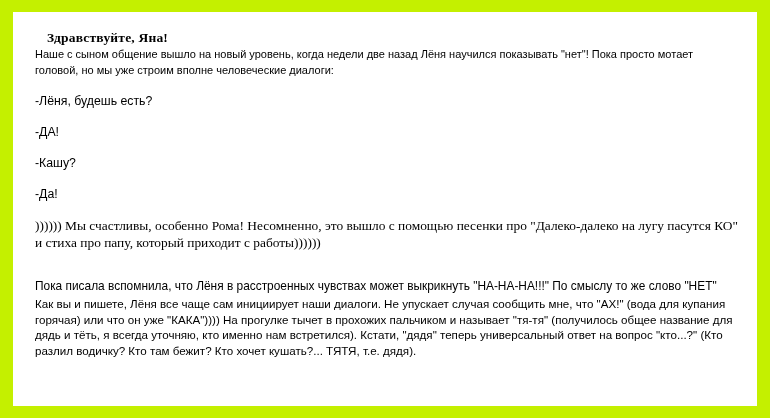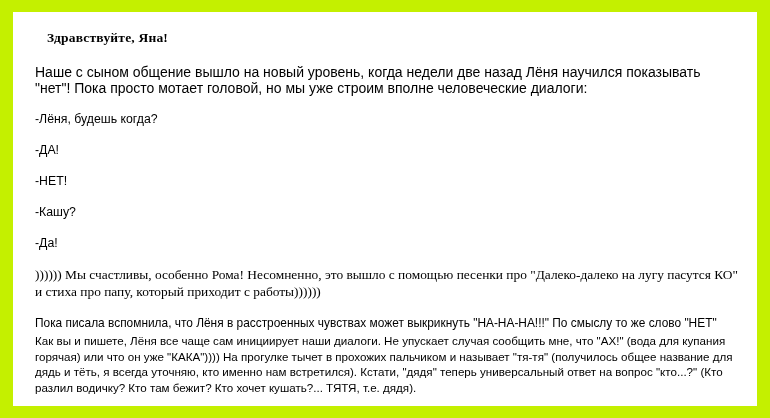--- a/index.html
+++ b/index.html
@@ -35,39 +35,39 @@
     color: #000000;
     margin: 0;
     padding: 0;
   }
   
   .p-greeting {
     font-family: "Liberation Serif", serif;
     font-size: 13.5px;
     font-weight: bold;
     margin-top: 8px;
-    margin-bottom: 18px;
+    margin-bottom: 0;
     padding-left: 12px;
     letter-spacing: 0.2px;
   }
   .p-body {
-    font-size: 14px;
+    font-size: 11px;
     line-height: 16px;
     margin-bottom: 15px;
   }
   .p-dialog {
     font-size: 12.3px;
     line-height: 16px;
     margin-bottom: 15px;
   }
   .p-serif {
     font-family: "Liberation Serif", serif;
     font-size: 13.4px;
     line-height: 17px;
-    margin-bottom: 15px;
+    margin-bottom: 27px;
   }
   .p-small {
     font-size: 11.9px;
     line-height: 16px;
     margin-bottom: 2px;
   }
   .p-last {
     font-size: 11.6px;
     line-height: 15.5px;
     margin-bottom: 0;
@@ -76,23 +76,22 @@
 </head>
 <body>
 
 <div id="page">
   <div id="sheet">
 
     <p class="para p-greeting">Здравствуйте, Яна!</p>
 
     <p class="para p-body">Наше с сыном общение вышло на новый уровень, когда недели две назад Лёня научился показывать "нет"! Пока просто мотает головой, но мы уже строим вполне человеческие диалоги:</p>
 
-    <p class="para p-dialog">-Лёня, будешь когда?</p>
+    <p class="para p-dialog">-Лёня, будешь есть?</p>
     <p class="para p-dialog">-ДА!</p>
-    <p class="para p-dialog">-НЕТ!</p>
     <p class="para p-dialog">-Кашу?</p>
     <p class="para p-dialog">-Да!</p>
 
     <p class="para p-serif">)))))) Мы счастливы, особенно Рома! Несомненно, это вышло с помощью песенки про "Далеко-далеко на лугу пасутся КО" и стиха про папу, который приходит с работы))))))</p>
 
     <p class="para p-small">Пока писала вспомнила, что Лёня в расстроенных чувствах может выкрикнуть "НА-НА-НА!!!" По смыслу то же слово "НЕТ"</p>
 
     <p class="para p-last">Как вы и пишете, Лёня все чаще сам инициирует наши диалоги. Не упускает случая сообщить мне, что "АХ!" (вода для купания горячая) или что он  уже "КАКА")))) На прогулке тычет в прохожих пальчиком и называет "тя-тя" (получилось общее название для дядь и тёть,  я всегда уточняю, кто именно нам встретился). Кстати, "дядя" теперь универсальный ответ на вопрос "кто...?" (Кто разлил водичку? Кто там бежит? Кто хочет кушать?... ТЯТЯ, т.е. дядя).</p>
 
   </div>

